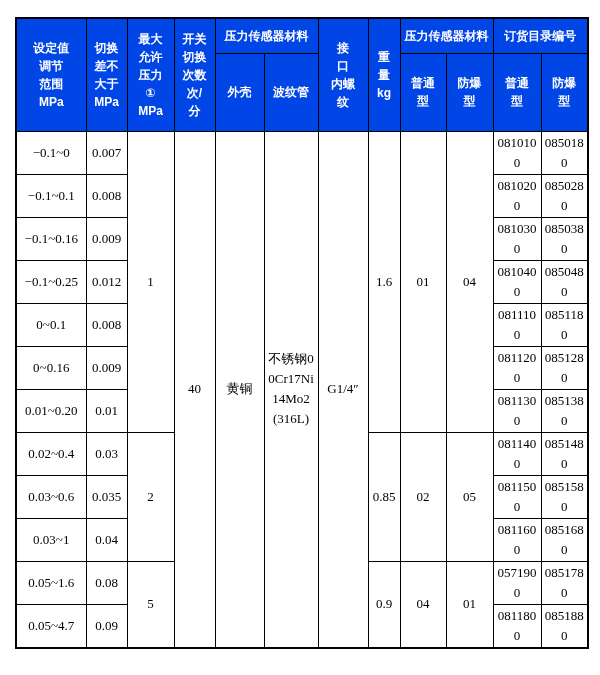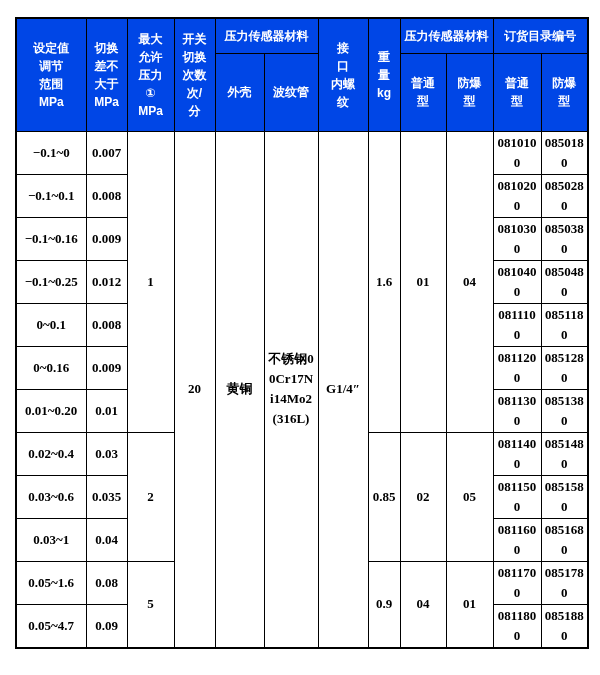--- a/index.html
+++ b/index.html
@@ -35,21 +35,21 @@
     padding: 2px 1px;
   }
   .spec-table td {
     font-size: 13px;
     line-height: 20px;
     padding: 1px 3px;
     word-break: break-all;
   }
   tr.hdr-group { height: 35px; }
   tr.hdr-sub   { height: 78px; }
-  tbody tr     { height: 42px; font-weight: bold; }
+  tbody tr     { height: 42px; }
 </style>
 </head>
 <body>
 
 <table class="spec-table">
   <colgroup>
     <col style="width:70px">
       <col style="width:41px">
       <col style="width:47px">
       <col style="width:41px">
@@ -104,21 +104,21 @@
 型</th>
       <th>防爆
 型</th>
     </tr>
   </thead>
   <tbody>
     <tr>
       <td>−0.1~0</td>
       <td>0.007</td>
       <td rowspan="7">1</td>
-      <td rowspan="12">20</td>
+      <td rowspan="12">40</td>
       <td rowspan="12">黄铜</td>
       <td rowspan="12">不锈钢00Cr17Ni14Mo2(316L)</td>
       <td rowspan="12">G1/4″</td>
       <td rowspan="7">1.6</td>
       <td rowspan="7">01</td>
       <td rowspan="7">04</td>
       <td>0810100</td>
       <td>0850180</td>
     </tr>
     <tr>
@@ -179,21 +179,21 @@
       <td>0811600</td>
       <td>0851680</td>
     </tr>
     <tr>
       <td>0.05~1.6</td>
       <td>0.08</td>
       <td rowspan="2">5</td>
       <td rowspan="2">0.9</td>
       <td rowspan="2">04</td>
       <td rowspan="2">01</td>
-      <td>0811700</td>
+      <td>0571900</td>
       <td>0851780</td>
     </tr>
     <tr>
       <td>0.05~4.7</td>
       <td>0.09</td>
       <td>0811800</td>
       <td>0851880</td>
     </tr>
   </tbody>
 </table>

